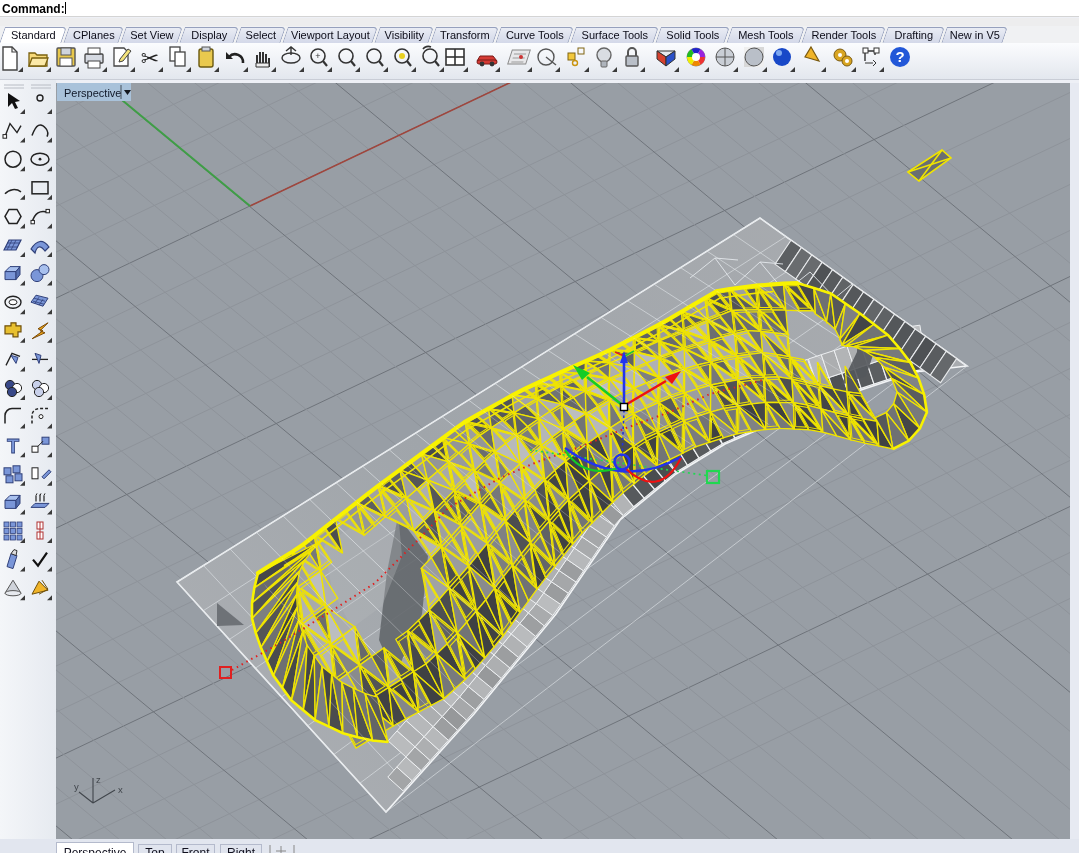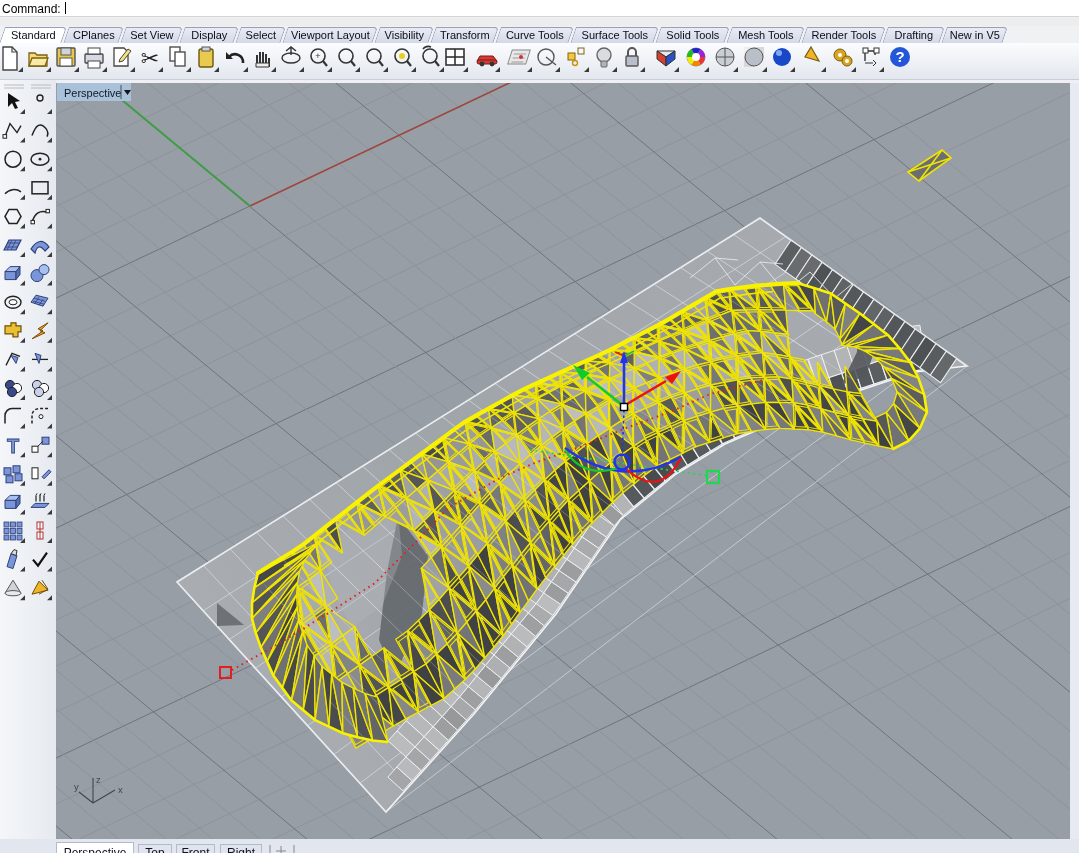--- a/index.html
+++ b/index.html
@@ -1,16 +1,16 @@
 <!DOCTYPE html>
 <html><head><meta charset="utf-8"><style>
 *{margin:0;padding:0;box-sizing:border-box}
 html,body{width:1079px;height:853px;overflow:hidden;font-family:"Liberation Sans",sans-serif;background:#eef0f6}
 #cmd{position:absolute;left:0;top:0;width:1079px;height:17px;background:#fff;border-bottom:1px solid #d4d4d4}
-#cmd span{position:absolute;left:2px;top:2px;font-weight:normal;font-size:12px;color:#000}
+#cmd span{position:absolute;left:2px;top:2px;font-weight:bold;font-size:12px;color:#000}
 #cmd i{position:absolute;left:65px;top:2px;width:1px;height:12px;background:#000}
 #strip1{position:absolute;left:0;top:18px;width:1079px;height:8px;background:#ededee}
 #tabbar{position:absolute;left:0;top:26px;width:1079px;height:17px;background:#f0f1f3;overflow:hidden}
 .tab{position:absolute;top:1px;height:17px;background:linear-gradient(#e9ecf4,#d2d7e8);border:1px solid #96a0bd;border-bottom:none;border-radius:0 4px 0 0;color:#0c0c18;font-size:11px;text-align:center;transform:skewX(-19deg)}
 .tab b{display:block;transform:skewX(19deg);font-weight:normal;padding:1px 3px 0 3px;white-space:nowrap}
 .tab.act{background:#fff;z-index:3}
 #toolbar{position:absolute;left:0;top:43px;width:1079px;height:37px;background:linear-gradient(#fbfcfe,#e3e7ee);border-bottom:1px solid #c9cdd6}
 #sidebar{position:absolute;left:0;top:80px;width:56px;height:759px;background:linear-gradient(90deg,#f4f6f9,#e6eaf0)}
 #vp{position:absolute;left:56px;top:83px;width:1014px;height:756px;background:#989ea5}
 #rightstrip{position:absolute;left:1070px;top:83px;width:9px;height:770px;background:#e7eaf2}

